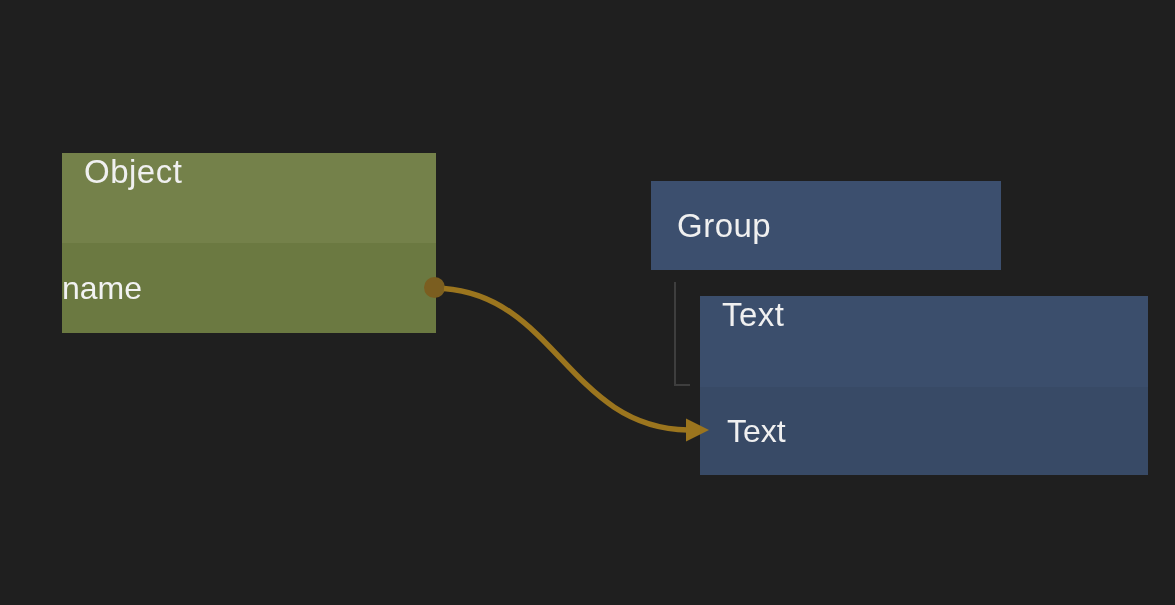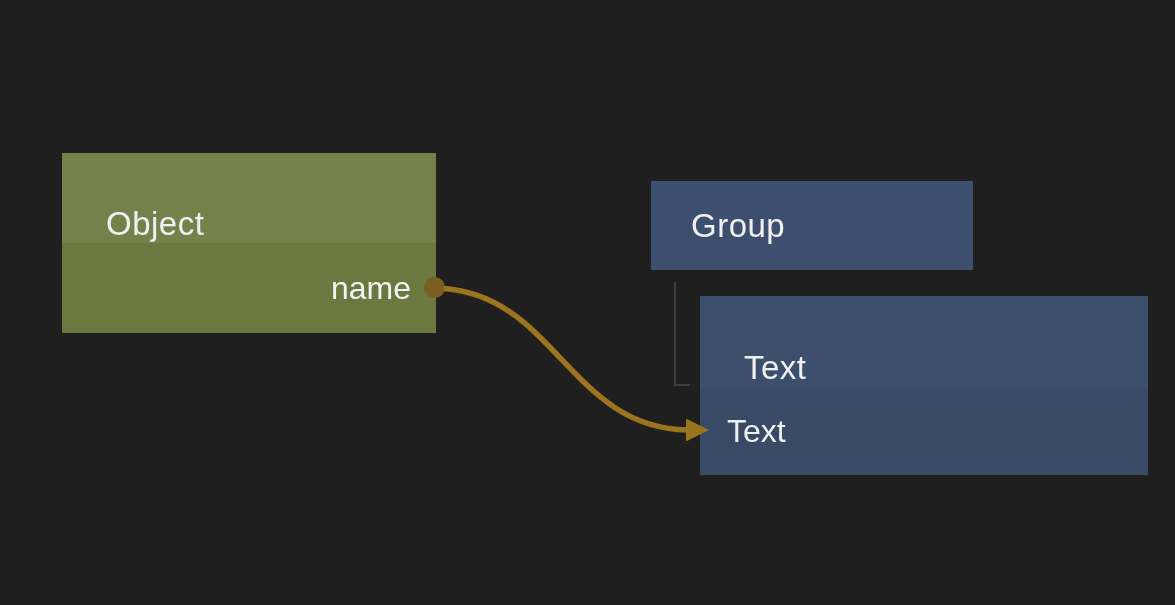--- a/index.html
+++ b/index.html
@@ -14,63 +14,62 @@
     height: 605px;
     background: #1f1f1f;
     overflow: hidden;
     color: #f0f0f0;
   }
   .node {
     position: absolute;
   }
   .node-header {
     display: flex;
-    align-items: flex-end;
-    padding-left: 44px;
+    align-items: flex-start;
+    padding-left: 22px;
     box-sizing: border-box;
   }
   .node-title {
     font-size: 33px;
     color: #f0f0f0;
     letter-spacing: 0.5px;
     user-select: none;
   }
   
   .object-node { left: 62px; top: 153px; width: 374px; height: 180px; }
   .object-header { height: 90px; background: #74814a; }
   .object-body {
     height: 90px;
     background: #6b7941;
     display: flex;
     align-items: center;
-    justify-content: flex-end;
     padding-right: 25px;
     box-sizing: border-box;
   }
   .port-label {
     font-size: 32px;
     color: #f2f2f2;
     user-select: none;
   }
   .port-dot {
     position: absolute;
     left: 362px;
     top: 124px;
     width: 21px;
     height: 21px;
     border-radius: 50%;
     background: #7b5e20;
   }
   
   .group-node {
-    left: 651px; top: 181px; width: 322px; height: 89px;
+    left: 651px; top: 181px; width: 350px; height: 89px;
     background: #3c4f6e;
     display: flex;
     align-items: center;
-    padding-left: 40px;
+    padding-left: 26px;
     box-sizing: border-box;
   }
   
   .tree-elbow {
     position: absolute;
     left: 674px;
     top: 282px;
     width: 16px;
     height: 104px;
     border-left: 2px solid #3e3e3e;

